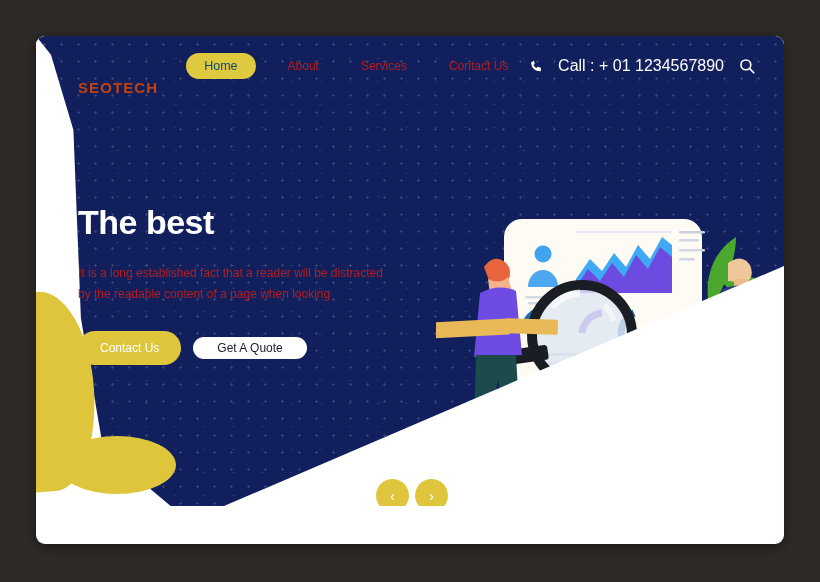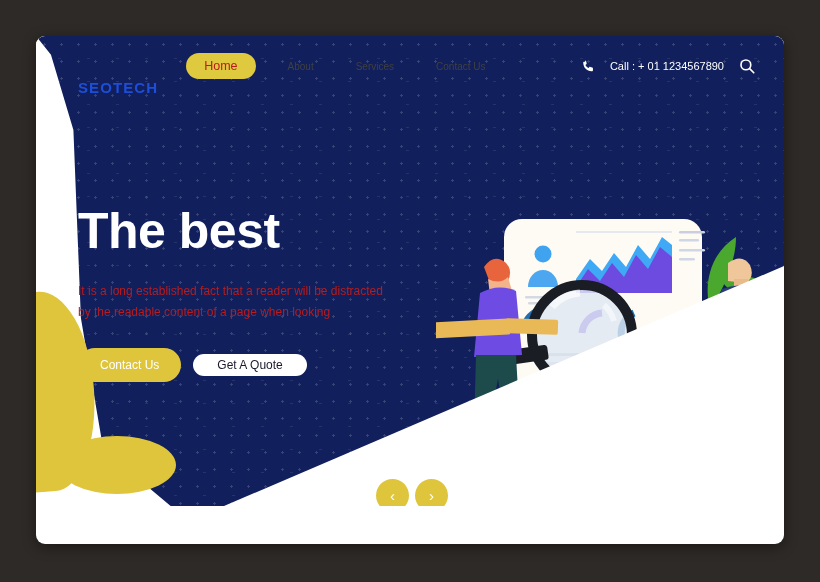--- a/index.html
+++ b/index.html
@@ -98,66 +98,66 @@
   .nav {
     position: absolute;
     left: 0; top: 0;
     width: 748px; height: 60px;
     display: flex;
     align-items: center;
     padding: 0 28px 0 42px;
     z-index: 20;
   }
   .logo {
-    color: #1d4ed8;
+    color: #c2410c;
     font-size: 15px;
     font-weight: bold;
     letter-spacing: 1.1px;
     margin-top: 42px;
   }
   .nav-links {
     display: flex;
     align-items: center;
     gap: 22px;
     margin-left: 28px;
   }
   .nav-link {
-    color: #404040;
-    font-size: 10px;
+    color: #b91c1c;
+    font-size: 12px;
     padding: 6px 10px;
     cursor: pointer;
     white-space: nowrap;
   }
   .nav-link.active {
     background: #dfc93f;
-    color: #b91c1c;
+    color: #0c4a6e;
     border-radius: 14px;
     padding: 6px 18px;
     font-size: 12.5px;
   }
   .nav-right {
     margin-left: auto;
     display: flex;
     align-items: center;
     gap: 14px;
   }
   .phone-icon { width: 15px; height: 15px; display: block; }
-  .call-text { color: #ffffff; font-size: 11px; white-space: nowrap; }
+  .call-text { color: #ffffff; font-size: 16px; white-space: nowrap; }
   .search-icon { width: 18px; height: 18px; display: block; cursor: pointer; }
 
   
   .hero-copy {
     position: absolute;
     left: 42px; top: 168px;
     width: 330px;
     z-index: 15;
   }
   .hero-title {
     color: #ffffff;
-    font-size: 50px;
+    font-size: 34px;
     line-height: 1.1;
     font-weight: bold;
     letter-spacing: -.5px;
   }
   .hero-sub {
     margin-top: 22px;
     color: #b91c1c;
     font-size: 12px;
     line-height: 1.72;
     width: 305px;

